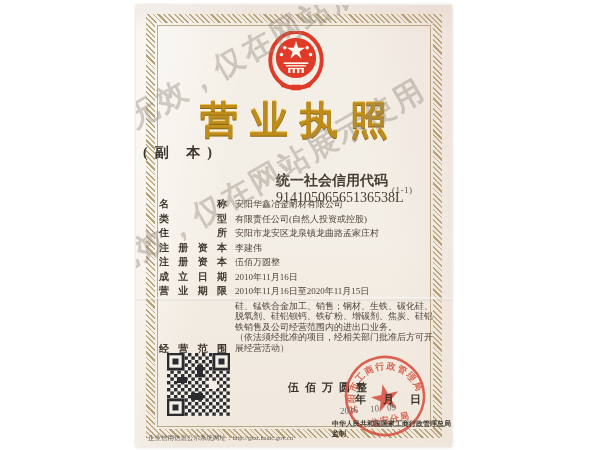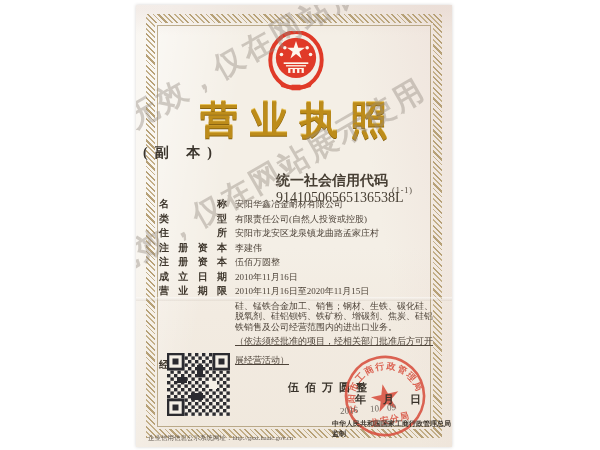--- a/index.html
+++ b/index.html
@@ -34,21 +34,21 @@
   .code-row{position:absolute;left:140px;top:167px;width:165px;font-size:14px;color:#463e33;}
   .code-row .lab{font-family:"Liberation Sans", sans-serif;font-weight:bold;}
   .page-no{position:absolute;left:256px;top:181px;font-size:8px;color:#463e33;letter-spacing:1px;}
   
   .fields{position:absolute;left:23px;top:194px;right:12px;}
   .frow{display:flex;align-items:flex-end;margin-bottom:4px;}
   .flabel{flex:0 0 68px;font-family:"Liberation Sans", sans-serif;font-weight:bold;
           font-size:10px;line-height:10.5px;color:#3e362c;
           text-align:justify;text-align-last:justify;margin-right:8px;}
   .fvalue{flex:1;font-size:9px;line-height:10.5px;color:#4e443a;}
-  .fnote{font-size:9px;line-height:19px;color:#4e443a;text-decoration:underline;}
+  .fnote{font-size:9px;line-height:11px;color:#4e443a;}
   
   .qr{position:absolute;left:31px;top:348px;width:63px;height:63px;}
   .registry-label{position:absolute;left:152px;top:375px;
           font-family:"Liberation Sans", sans-serif;font-weight:bold;font-size:11px;
           color:#38322a;letter-spacing:6px;}
   .seal{position:absolute;left:206px;top:348px;width:86px;height:86px;
         transform:rotate(-12deg);opacity:.88;}
   .ymd{position:absolute;left:219px;top:387px;font-family:"Liberation Sans", sans-serif;
        font-weight:bold;font-size:11px;color:#38322a;}
   .ymd span{display:inline-block;}

